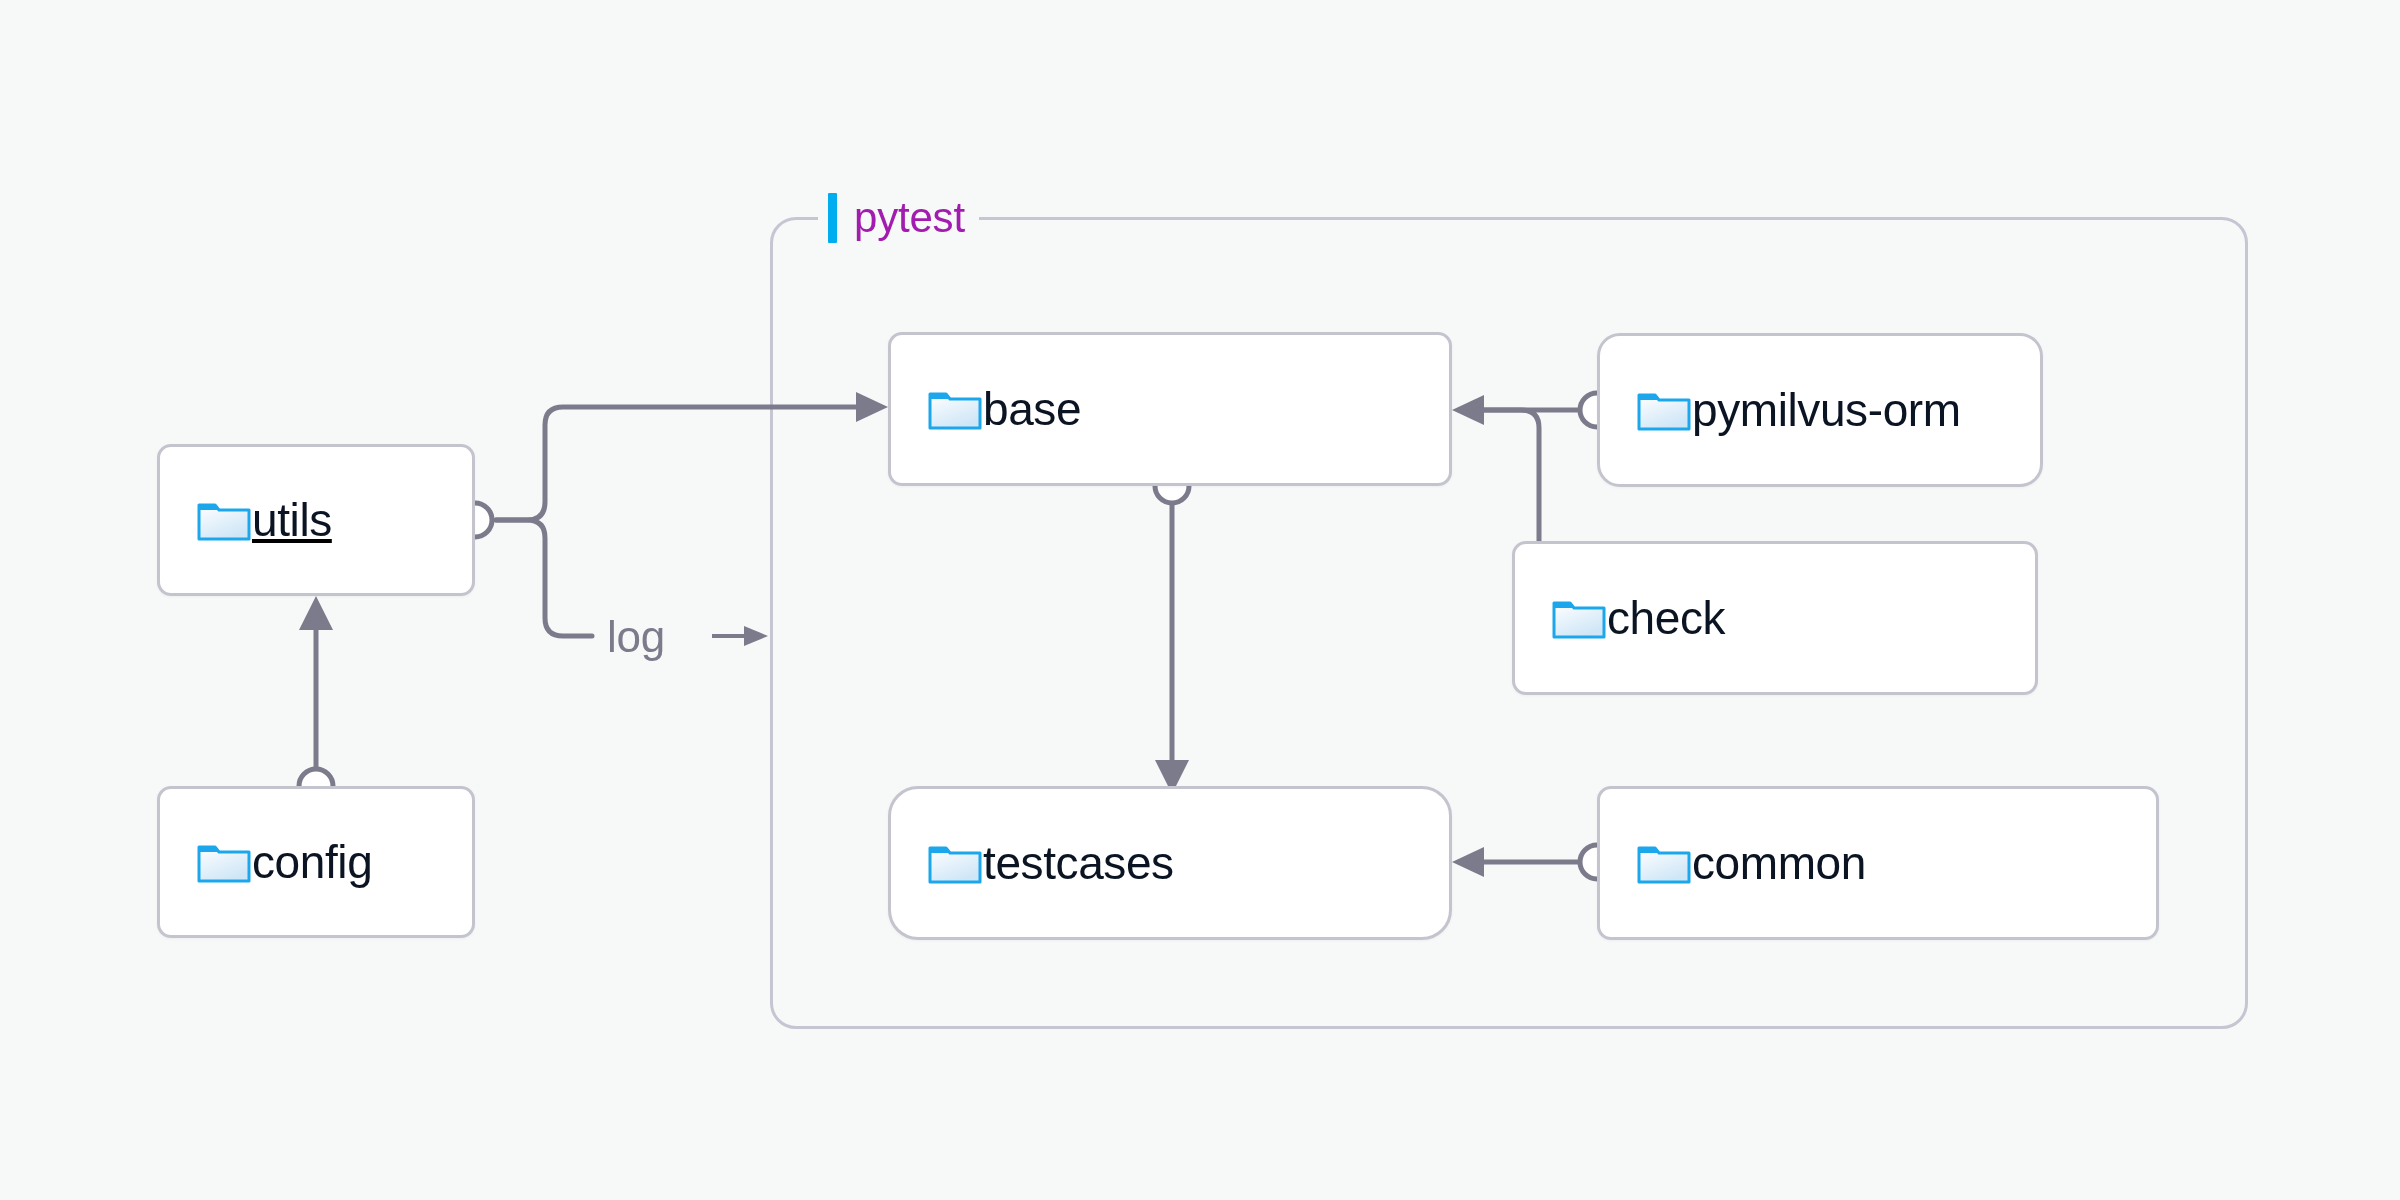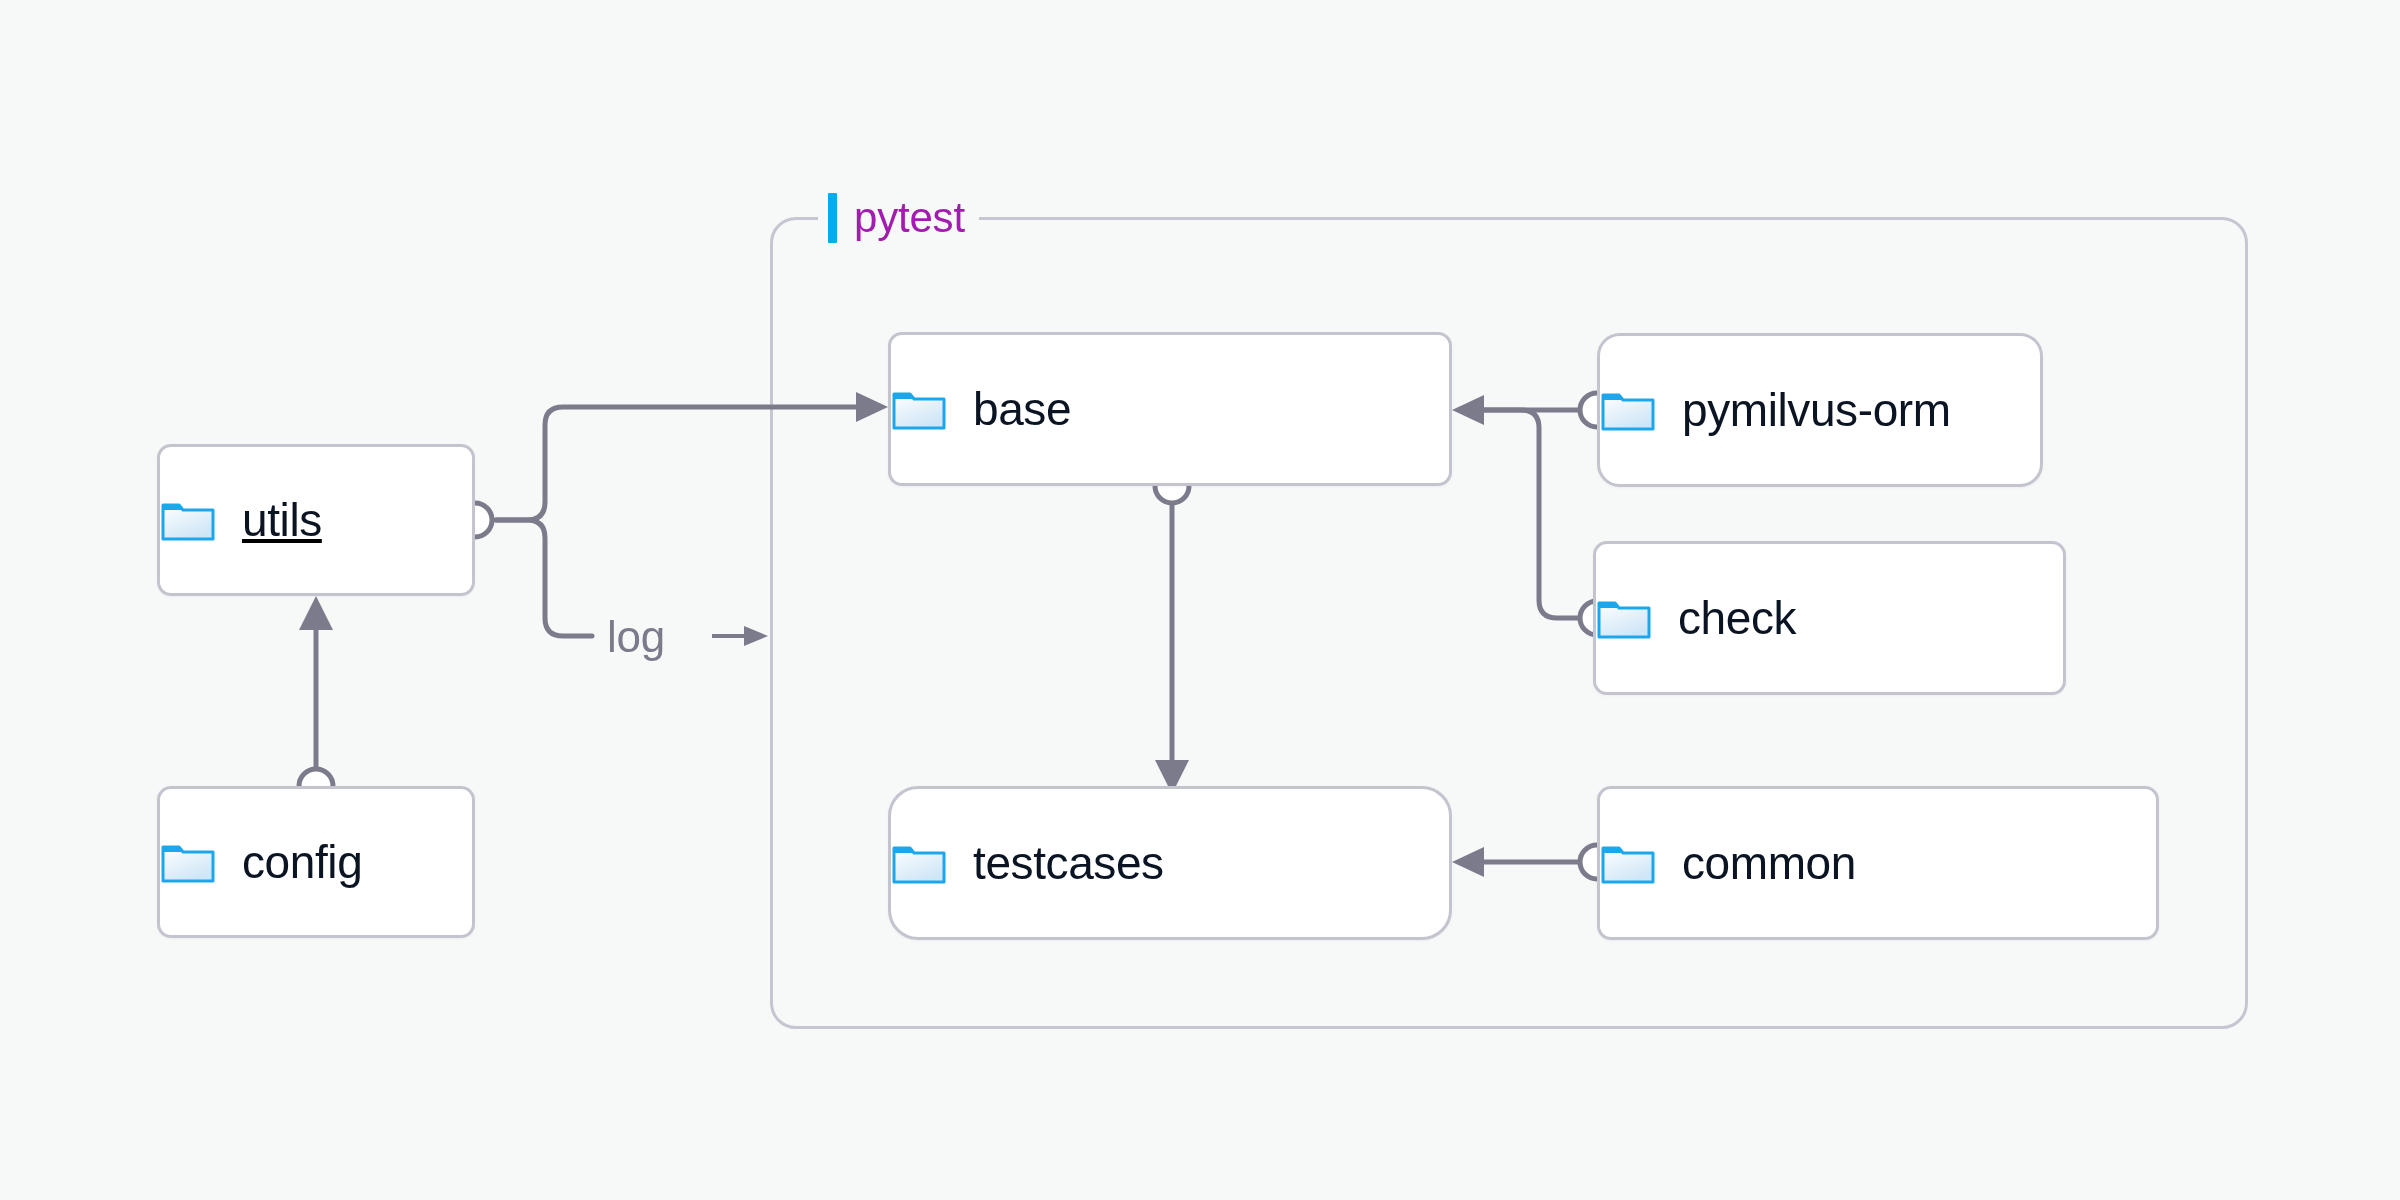--- a/index.html
+++ b/index.html
@@ -57,21 +57,21 @@
     border: 3px solid #c4c4cf;
     border-radius: 14px;
     box-sizing: border-box;
     display: flex;
     align-items: center;
     box-shadow: 0 1px 3px rgba(20,25,40,0.045);
   }
   .node-inner {
     display: flex;
     align-items: center;
-    gap: 26px;
+    padding-left: 36px;
     justify-content: center;
   }
   .node-label {
     font-size: 46px;
     color: #0b1423;
     letter-spacing: -0.4px;
     white-space: nowrap;
     line-height: 1;
   }
   .folder-icon {
@@ -247,21 +247,21 @@
               <stop offset="100%" stop-color="#cfe6f7"></stop>
           </linearGradient>
         </defs>
         <path d="M3 8 h16 l4 5 h30 v29 H3 Z" fill="url(#fg-pymilvus)" stroke="#1ca7ec" stroke-width="3" stroke-linejoin="round"></path>
         <path d="M3 8 h16 l4 5 H3 Z" fill="#1ca7ec"></path>
       </svg>
       <span class="node-label">pymilvus-orm</span>
     </div>
   </div>
 
-  <div class="node" style="left:1593px; top:541px; width:473px; height:154px;">
+  <div class="node" style="left:1512px; top:541px; width:526px; height:154px;">
     <div class="node-inner">
       <svg class="folder-icon" viewBox="0 0 56 46">
         <defs>
           <linearGradient id="fg-check" x1="0" y1="0" x2="0.55" y2="1">
             <stop offset="0%" stop-color="#ffffff"></stop>
               <stop offset="100%" stop-color="#cfe6f7"></stop>
           </linearGradient>
         </defs>
         <path d="M3 8 h16 l4 5 h30 v29 H3 Z" fill="url(#fg-check)" stroke="#1ca7ec" stroke-width="3" stroke-linejoin="round"></path>
         <path d="M3 8 h16 l4 5 H3 Z" fill="#1ca7ec"></path>

